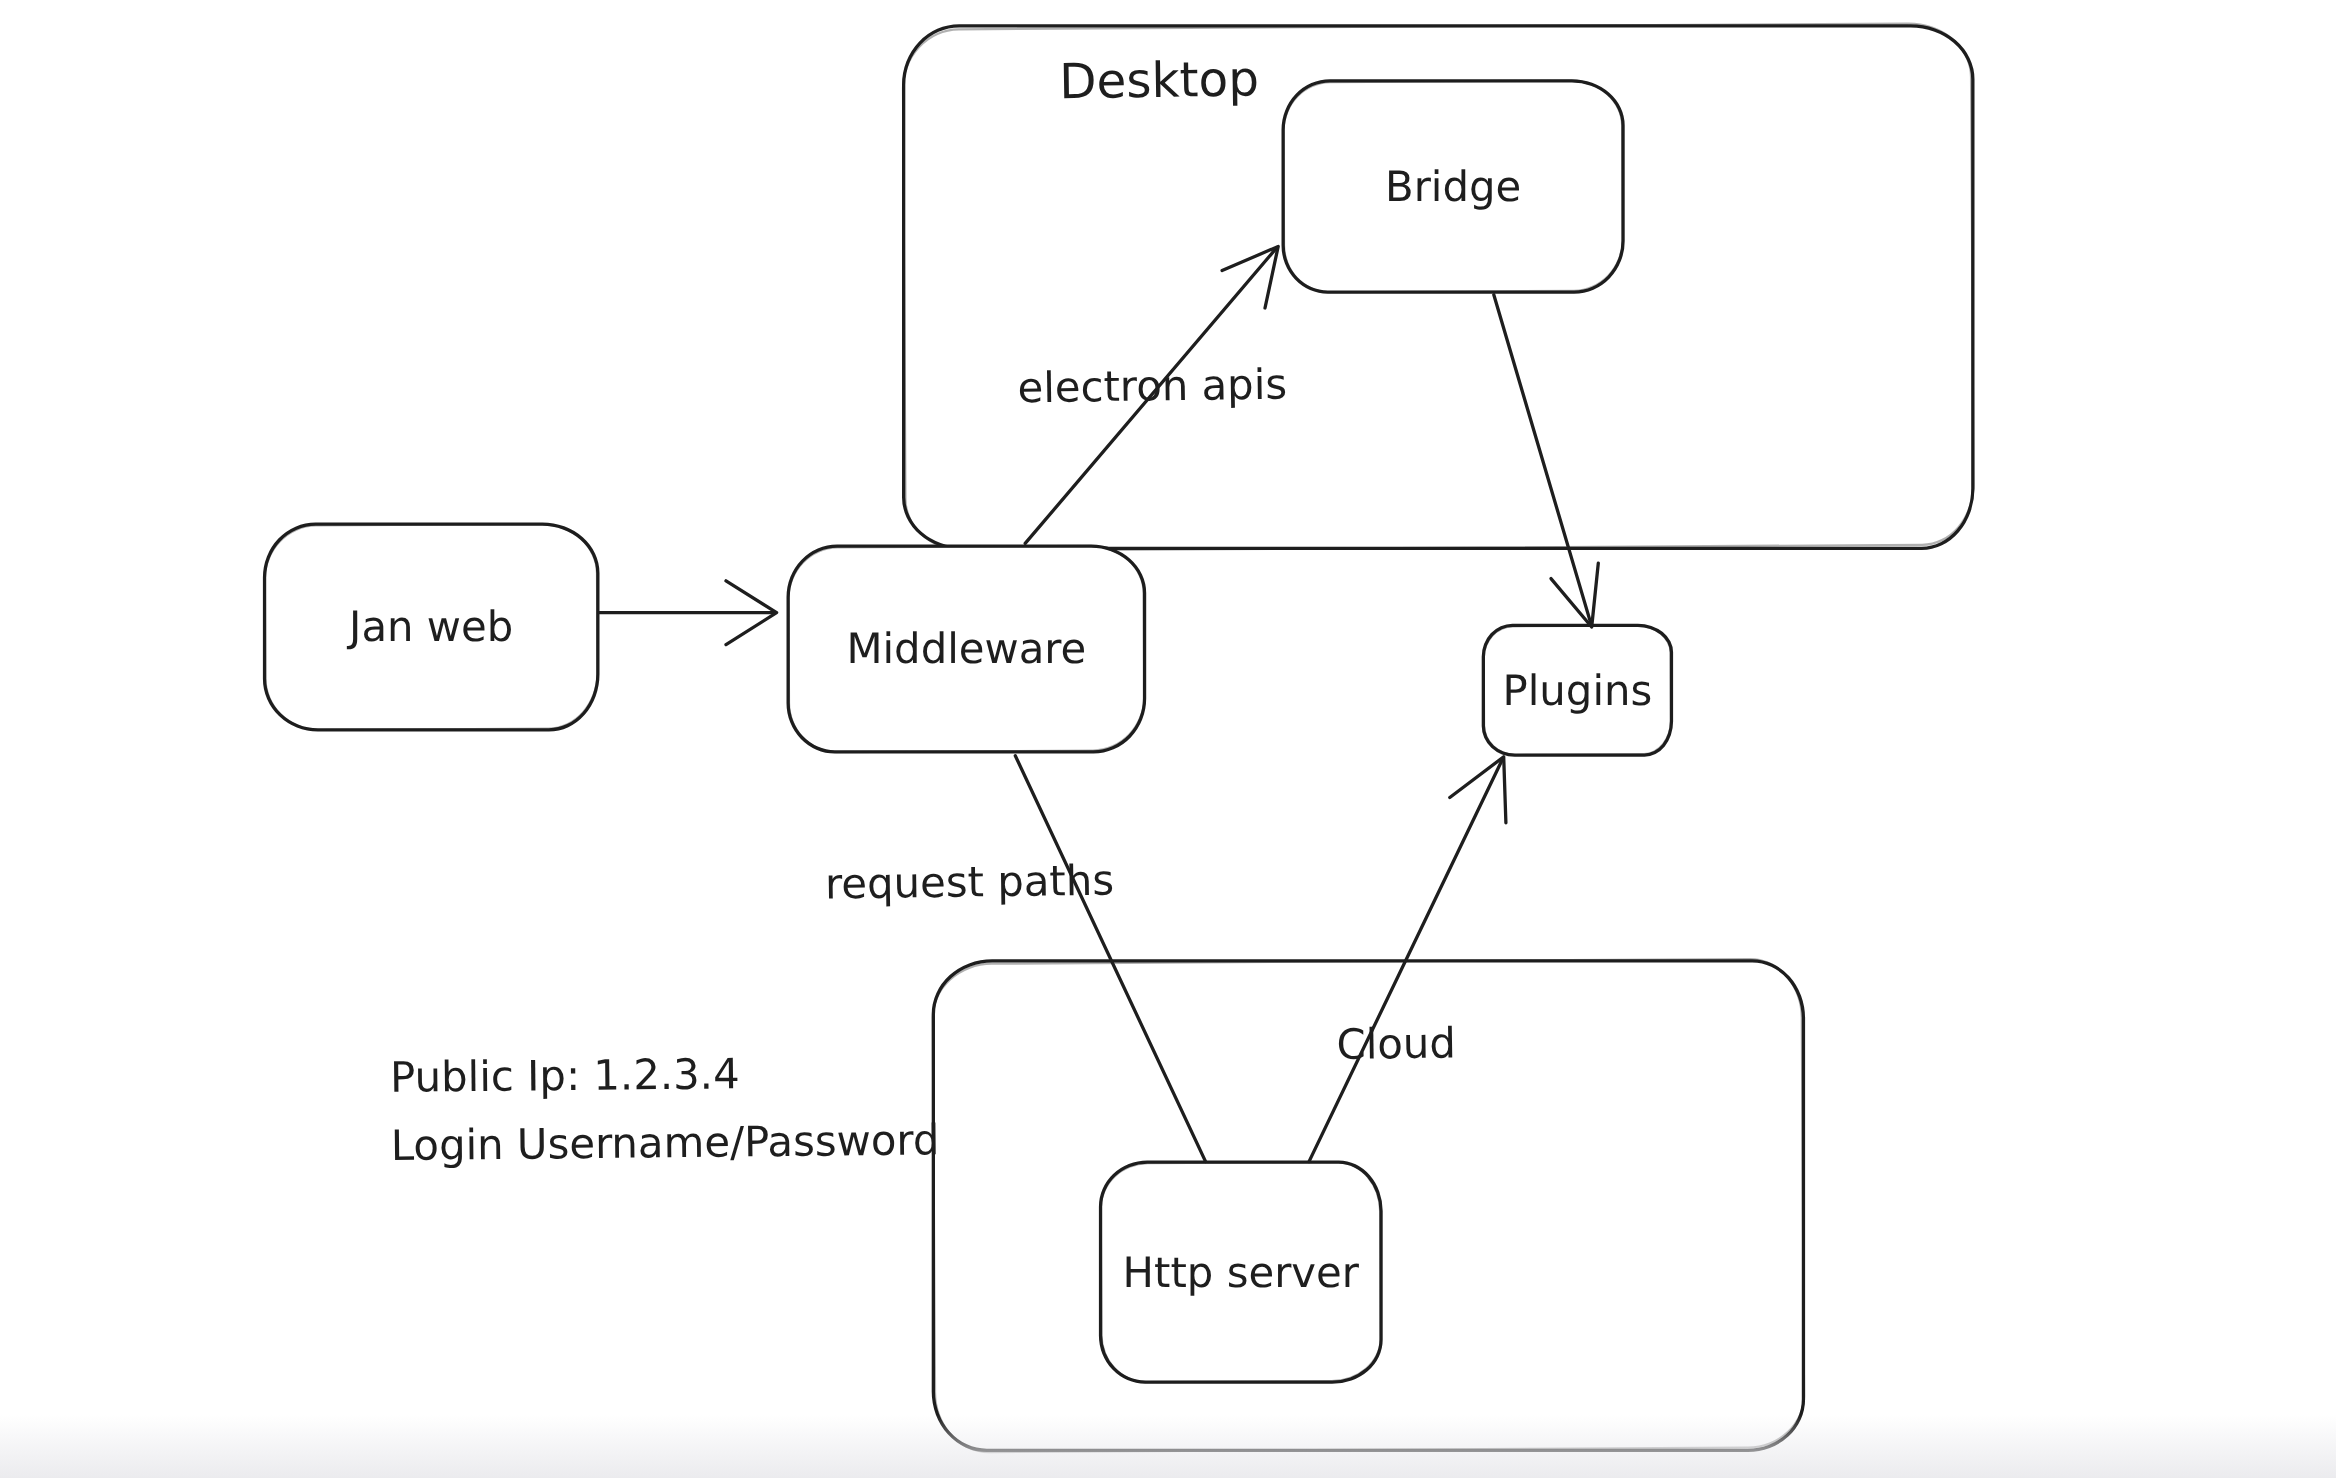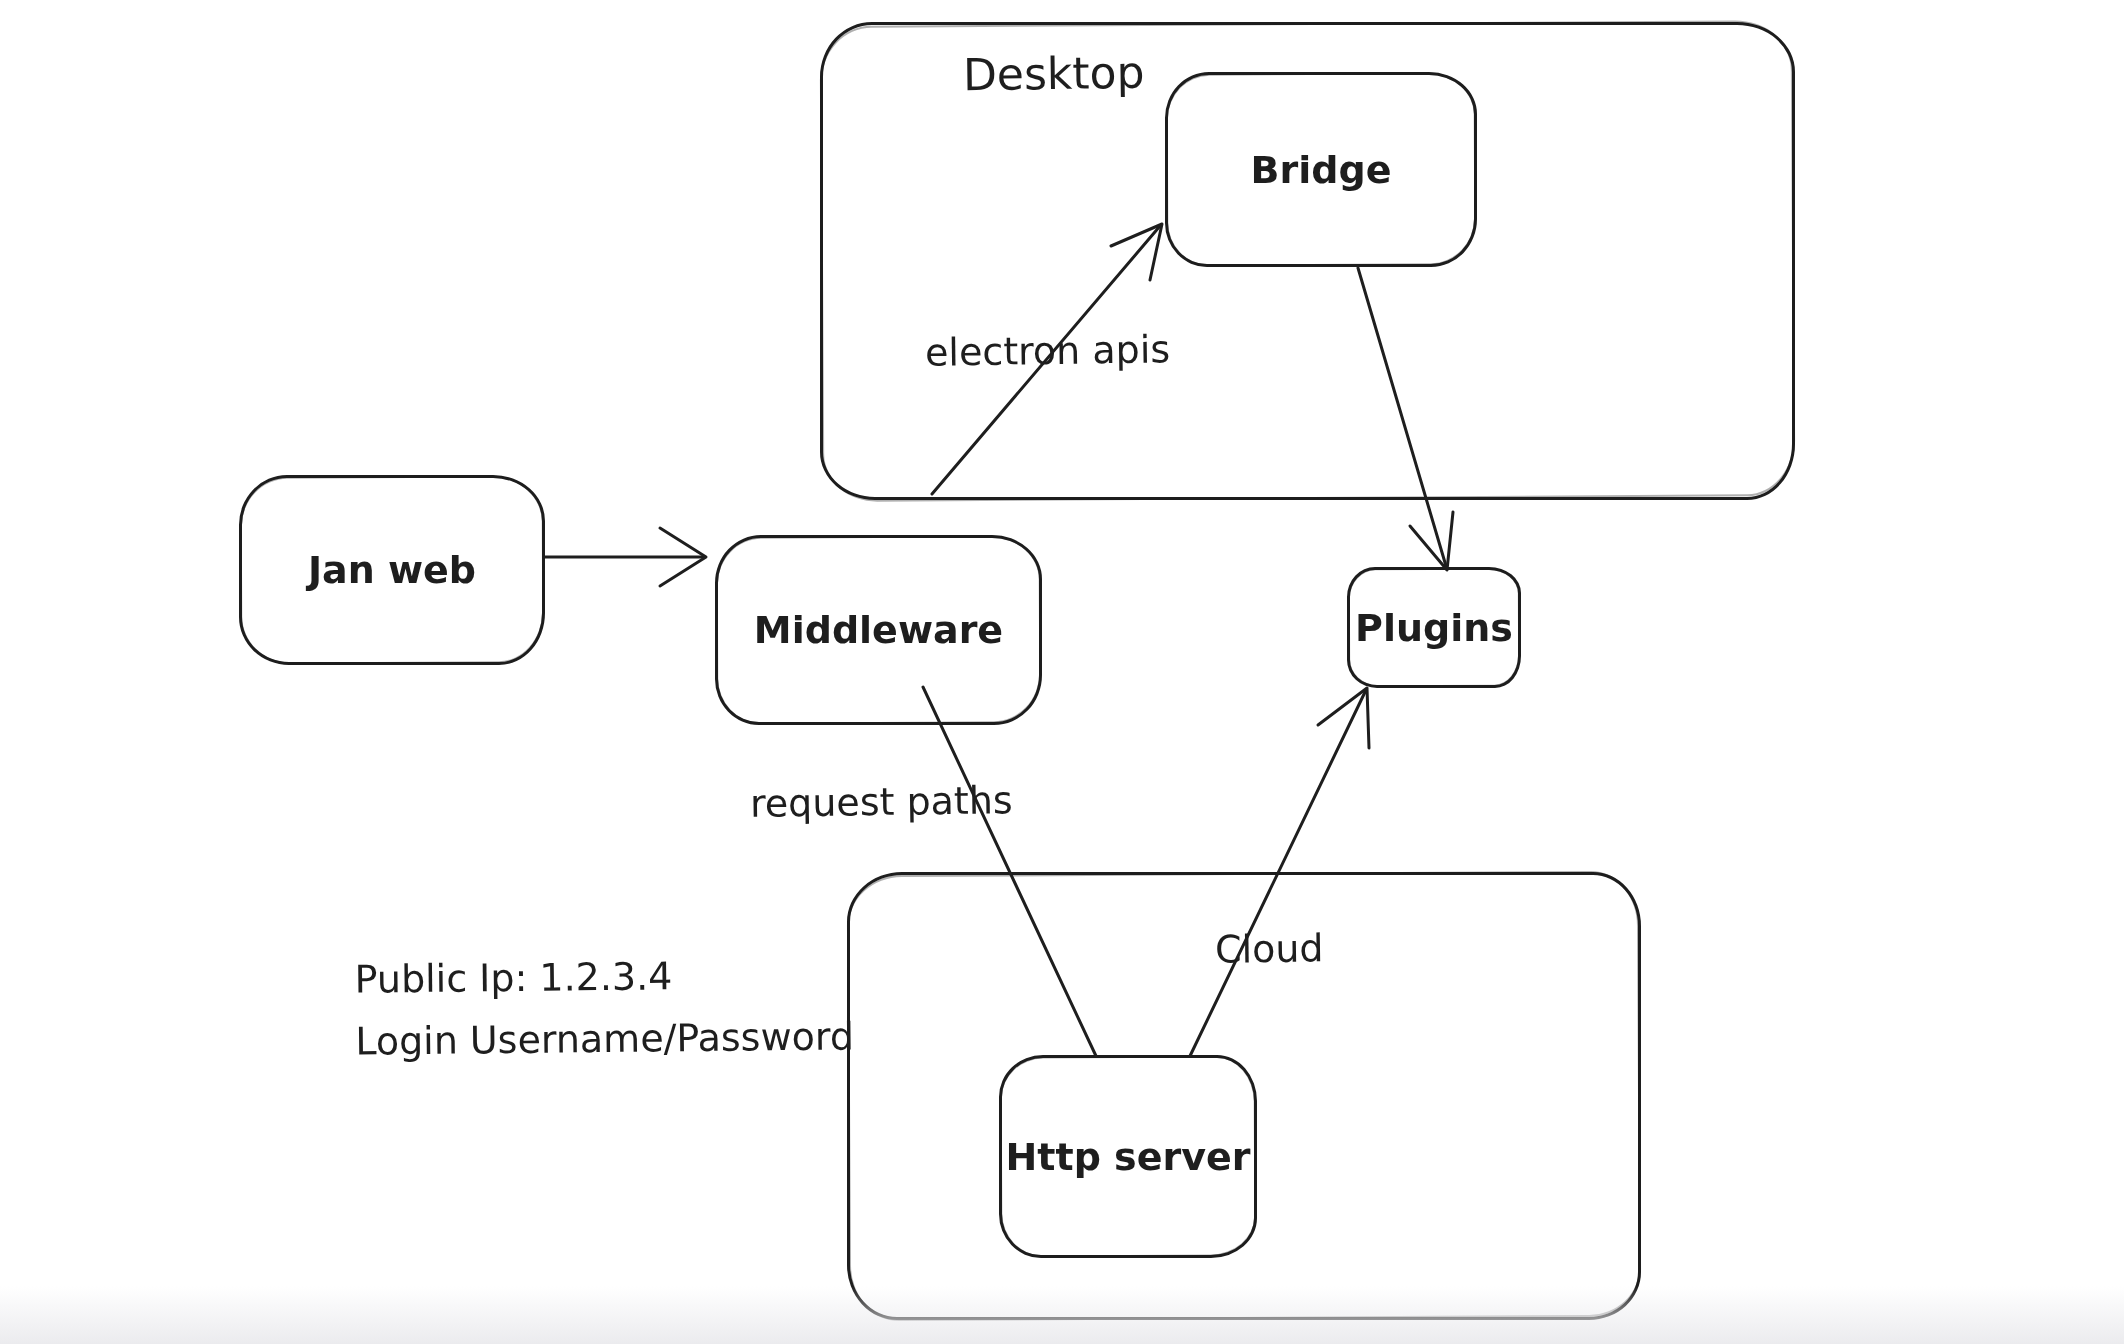--- a/index.html
+++ b/index.html
@@ -26,42 +26,42 @@
     transform:rotate(-0.35deg);
     pointer-events:none;
   }
   .container-box { background:transparent; z-index:1; }
   .node {
     background:#ffffff;
     z-index:3;
     display:flex; align-items:center; justify-content:center;
     text-align:center;
   }
-  .node-label { font-size:38px; white-space:nowrap;font-weight:bold; }
+  .node-label { font-size:38px; white-space:nowrap; }
   .edges { position:absolute; left:0; top:0; z-index:5; }
   .floating-label {
     position:absolute; z-index:6;
     font-size:38px; white-space:nowrap;
     transform:rotate(-0.8deg);
   }
   .desktop-label { left:963px; top:48px; font-size:44px; }
   .cloud-label { left:1215px; top:927px; }
   .electron-label { left:925px; top:329px; }
   .request-label { left:750px; top:780px; }
   .note {
     position:absolute; z-index:6;
     left:355px; top:946px;
     font-size:38px; line-height:62px; white-space:nowrap;
     transform:rotate(-0.6deg);
   }
   
   .desktop-box { left:820px; top:22px;  width:975px; height:478px; border-radius:52px 58px 48px 55px / 55px 50px 56px 48px; }
   .cloud-box   { left:847px; top:872px; width:794px; height:448px; border-radius:55px 48px 52px 50px / 50px 54px 48px 55px; }
   .janweb-box  { left:239px; top:475px; width:306px; height:190px; border-radius:48px 52px 46px 50px / 50px 46px 52px 48px; }
-  .middleware-box { left:715px; top:495px; width:327px; height:190px; border-radius:46px 50px 48px 44px / 48px 44px 50px 46px;margin-top:40px; }
+  .middleware-box { left:715px; top:495px; width:327px; height:190px; border-radius:46px 50px 48px 44px / 48px 44px 50px 46px; }
   .bridge-box  { left:1165px; top:72px; width:312px; height:195px; border-radius:44px 48px 46px 42px / 46px 42px 48px 44px; }
   .plugins-box { left:1347px; top:567px; width:174px; height:121px; border-radius:28px 32px 26px 30px / 30px 26px 32px 28px; }
   .httpserver-box { left:976px; top:1055px; width:258px; height:203px; border-radius:44px 40px 46px 42px / 42px 46px 40px 44px;margin-left:23px; }
   .bottom-fade {
     position:absolute; left:0; bottom:0; width:100%; height:58px; z-index:8;
     background:linear-gradient(to bottom, rgba(236,236,238,0) 0%, #ebebee 100%);
     pointer-events:none;
   }
 </style>
 </head>

